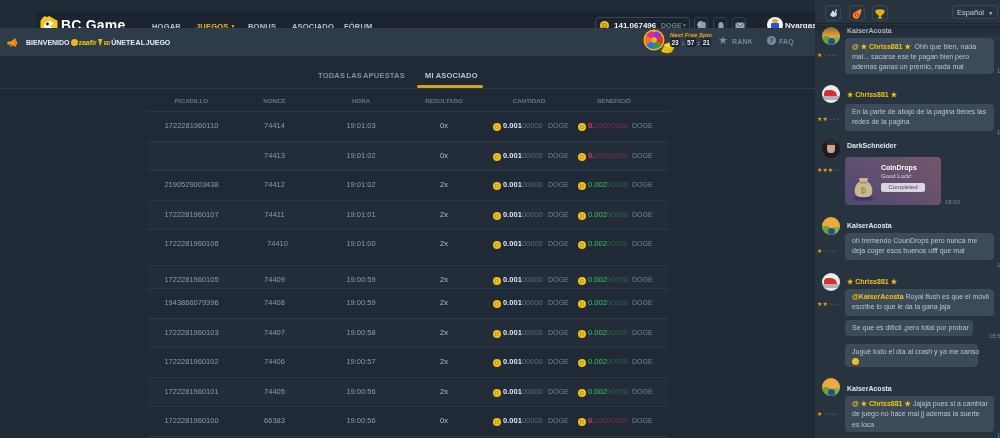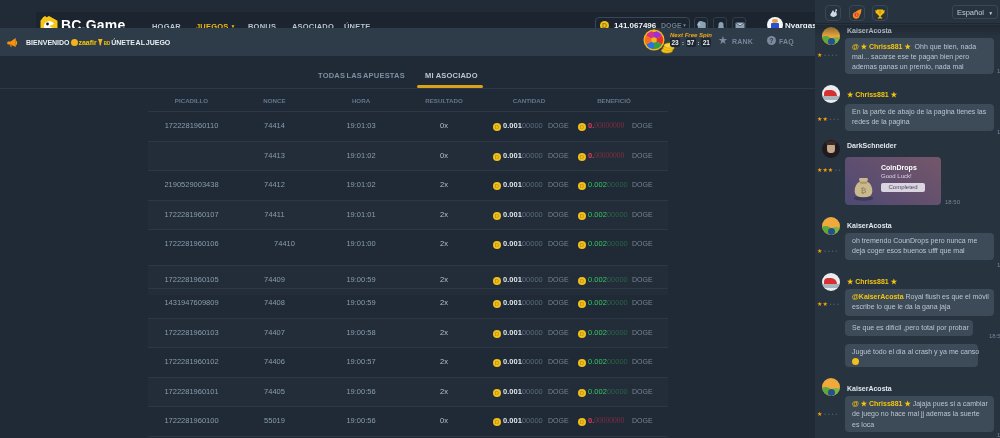--- a/index.html
+++ b/index.html
@@ -36,21 +36,21 @@
 .row.alt { background:#222d39; }
 .sep { position:absolute; left:148px; width:520px; height:1px; background:#2c3845; }
 .cell { position:absolute; top:0; height:29.5px; line-height:29.5px; font-size:7.5px; color:#8a9dad; text-align:center; }
 .coin { display:inline-block; width:8px; height:8px; border-radius:50%; background:#f0c01c; color:#c9960e; font-size:6px; font-weight:bold; line-height:8.5px; text-align:center; vertical-align:-1px; }
 .amt-main { color:#dde5eb; font-weight:bold; }
 .amt-dim { color:#5c6d7d; }
 .doge { color:#73848f; font-size:7px; }
 .win-main { color:#37c763; font-weight:normal; }
 .win-dim { color:#2a6345; }
 .loss-main { color:#e83a5f; font-weight:bold; }
-.loss-dim { color:#7c2e42;font-family:Liberation Serif, serif; }
+.loss-dim { color:#7c2e42; }
 
 
 #sidebar { position:absolute; left:815px; top:0; width:185px; height:438px; background:#27333f; }
 #sideheader { position:absolute; left:0; top:0; width:185px; height:24px; background:#27333f; border-bottom:1px solid #1d2631; }
 .sbtn { position:absolute; top:5px; width:16px; height:16px; border:1px solid #3a4756; border-radius:4px; text-align:center; line-height:15px; font-size:9px; }
 .msg-user { font-size:7px; font-weight:bold; color:#dfe7ee; }
 .bubble { position:absolute; left:30px; background:#3d4a57; border-radius:4px; color:#b9c6d2; font-size:7px; line-height:10.3px; padding:3.5px 7px; width:149px; white-space:nowrap; }
 .star { color:#f59f0a; font-size:6px; }
 .dot { color:#4a5866; font-size:6px; }
 .yel { color:#f3c50e; font-weight:bold; }
@@ -112,42 +112,42 @@
   <div class="cell" style="left:168px;width:90px">19:01:01</div>
   <div class="cell" style="left:251px;width:90px;color:#b3c0cc">2x</div>
   <div class="cell" style="left:345px;width:80px;text-align:left"><span class="coin">D</span> <span class="amt-main">0.001</span><span class="amt-dim">00000</span></div>
   <div class="cell doge" style="left:400px;width:20px;text-align:left">DOGE</div>
   <div class="cell" style="left:430px;width:80px;text-align:left"><span class="coin">D</span> <span class="win-main">0.002</span><span class="win-dim">00000</span></div>
   <div class="cell doge" style="left:484px;width:20px;text-align:left">DOGE</div>
 </div>
 <div class="row" style="top:173.4px">
   <div class="sep" style="top:0;left:0"></div>
   <div class="cell" style="left:-2px;width:91px">1722281960106</div>
-  <div class="cell" style="left:92px;width:89px">74410</div>
+  <div class="cell" style="left:85px;width:89px">74410</div>
   <div class="cell" style="left:168px;width:90px">19:01:00</div>
   <div class="cell" style="left:251px;width:90px;color:#b3c0cc">2x</div>
   <div class="cell" style="left:345px;width:80px;text-align:left"><span class="coin">D</span> <span class="amt-main">0.001</span><span class="amt-dim">00000</span></div>
   <div class="cell doge" style="left:400px;width:20px;text-align:left">DOGE</div>
   <div class="cell" style="left:430px;width:80px;text-align:left"><span class="coin">D</span> <span class="win-main">0.002</span><span class="win-dim">00000</span></div>
   <div class="cell doge" style="left:484px;width:20px;text-align:left">DOGE</div>
 </div>
 <div class="row alt" style="top:209px">
   <div class="sep" style="top:0;left:0"></div>
   <div class="cell" style="left:-2px;width:91px">1722281960105</div>
   <div class="cell" style="left:82px;width:89px">74409</div>
   <div class="cell" style="left:168px;width:90px">19:00:59</div>
   <div class="cell" style="left:251px;width:90px;color:#b3c0cc">2x</div>
   <div class="cell" style="left:345px;width:80px;text-align:left"><span class="coin">D</span> <span class="amt-main">0.001</span><span class="amt-dim">00000</span></div>
   <div class="cell doge" style="left:400px;width:20px;text-align:left">DOGE</div>
   <div class="cell" style="left:430px;width:80px;text-align:left"><span class="coin">D</span> <span class="win-main">0.002</span><span class="win-dim">00000</span></div>
   <div class="cell doge" style="left:484px;width:20px;text-align:left">DOGE</div>
 </div>
 <div class="row" style="top:232.4px">
   <div class="sep" style="top:0;left:0"></div>
-  <div class="cell" style="left:-2px;width:91px">1431947609809</div>
+  <div class="cell" style="left:-2px;width:91px">1943866079396</div>
   <div class="cell" style="left:82px;width:89px">74408</div>
   <div class="cell" style="left:168px;width:90px">19:00:59</div>
   <div class="cell" style="left:251px;width:90px;color:#b3c0cc">2x</div>
   <div class="cell" style="left:345px;width:80px;text-align:left"><span class="coin">D</span> <span class="amt-main">0.001</span><span class="amt-dim">00000</span></div>
   <div class="cell doge" style="left:400px;width:20px;text-align:left">DOGE</div>
   <div class="cell" style="left:430px;width:80px;text-align:left"><span class="coin">D</span> <span class="win-main">0.002</span><span class="win-dim">00000</span></div>
   <div class="cell doge" style="left:484px;width:20px;text-align:left">DOGE</div>
 </div>
 <div class="row alt" style="top:261.9px">
   <div class="sep" style="top:0;left:0"></div>
@@ -178,21 +178,21 @@
   <div class="cell" style="left:168px;width:90px">19:00:56</div>
   <div class="cell" style="left:251px;width:90px;color:#b3c0cc">2x</div>
   <div class="cell" style="left:345px;width:80px;text-align:left"><span class="coin">D</span> <span class="amt-main">0.001</span><span class="amt-dim">00000</span></div>
   <div class="cell doge" style="left:400px;width:20px;text-align:left">DOGE</div>
   <div class="cell" style="left:430px;width:80px;text-align:left"><span class="coin">D</span> <span class="win-main">0.002</span><span class="win-dim">00000</span></div>
   <div class="cell doge" style="left:484px;width:20px;text-align:left">DOGE</div>
 </div>
 <div class="row" style="top:350.4px">
   <div class="sep" style="top:0;left:0"></div>
   <div class="cell" style="left:-2px;width:91px">1722281960100</div>
-  <div class="cell" style="left:82px;width:89px">55019</div>
+  <div class="cell" style="left:82px;width:89px">66383</div>
   <div class="cell" style="left:168px;width:90px">19:00:56</div>
   <div class="cell" style="left:251px;width:90px;color:#b3c0cc">0x</div>
   <div class="cell" style="left:345px;width:80px;text-align:left"><span class="coin">D</span> <span class="amt-main">0.001</span><span class="amt-dim">00000</span></div>
   <div class="cell doge" style="left:400px;width:20px;text-align:left">DOGE</div>
   <div class="cell" style="left:430px;width:80px;text-align:left"><span class="coin">D</span> <span class="loss-main">0.</span><span class="loss-dim">00000000</span></div>
   <div class="cell doge" style="left:484px;width:20px;text-align:left">DOGE</div>
 </div>
 <div class="sep" style="position:absolute;top:379.9px"></div>
 </div>
     </div>
@@ -202,21 +202,21 @@
         <circle cx="8.7" cy="10.3" r="5.3" fill="#fff"></circle>
         <path d="M8.7 10.3 L16 6.8 L16 13.8 Z" fill="#f5c518"></path>
         <circle cx="7" cy="8" r="1.4" fill="#10181f"></circle>
       </svg>
       <div class="abs" style="left:25px;top:5px;font-size:14px;font-weight:bold;color:#fff;letter-spacing:0.2px">BC.Game</div>
       <div class="navitem" style="left:116px">HOGAR</div>
       <div class="navitem active" style="left:160px">JUEGOS<span style="font-size:5px;vertical-align:1px;margin-left:2px">▼</span></div>
       <div id="juegos-line"></div>
       <div class="navitem" style="left:212px">BONUS</div>
       <div class="navitem" style="left:256px">ASOCIADO</div>
-      <div class="navitem" style="left:308px">ÚNETE</div>
+      <div class="navitem" style="left:308px">FÓRUM</div>
       <div id="pill">
         <div class="abs" style="left:4px;top:2.5px;width:9px;height:9px;border-radius:50%;background:#f0c01c;color:#9a7a00;font-size:7px;font-weight:bold;line-height:9px;text-align:center">D</div>
         <div class="abs" style="left:18px;top:3px;font-size:8px;font-weight:bold;color:#eef3f7">141.067496</div>
         <div class="abs" style="left:65px;top:3.5px;font-size:7px;font-weight:bold;color:#6c7e8e">DOGE</div>
         <div class="abs" style="left:86px;top:4px;font-size:5px;color:#6c7e8e">▼</div>
       </div>
       <div class="icobtn" style="left:658px">
         <svg width="11" height="10" viewBox="0 0 11 10" style="margin:2px 1px">
             <path d="M4.5 1 L8.5 2.2 Q9.5 2.6 9.5 3.6 L9.5 7.5 Q9.5 8.6 8.4 8.6 L3 8.6 Q1.9 8.6 1.9 7.5 L1.9 3.2 Q1.9 2.2 2.9 1.7 Z" fill="#8c9cb4"></path>
             <path d="M4.5 1 L8.5 2.2 Q9.5 2.6 9.5 3.6 L9.5 7.5 Q9.5 8.6 8.4 8.6 L3 8.6 Q1.9 8.6 1.9 7.5 L1.9 3.2 Q1.9 2.2 2.9 1.7 Z" fill="#8ca0b4"></path>

